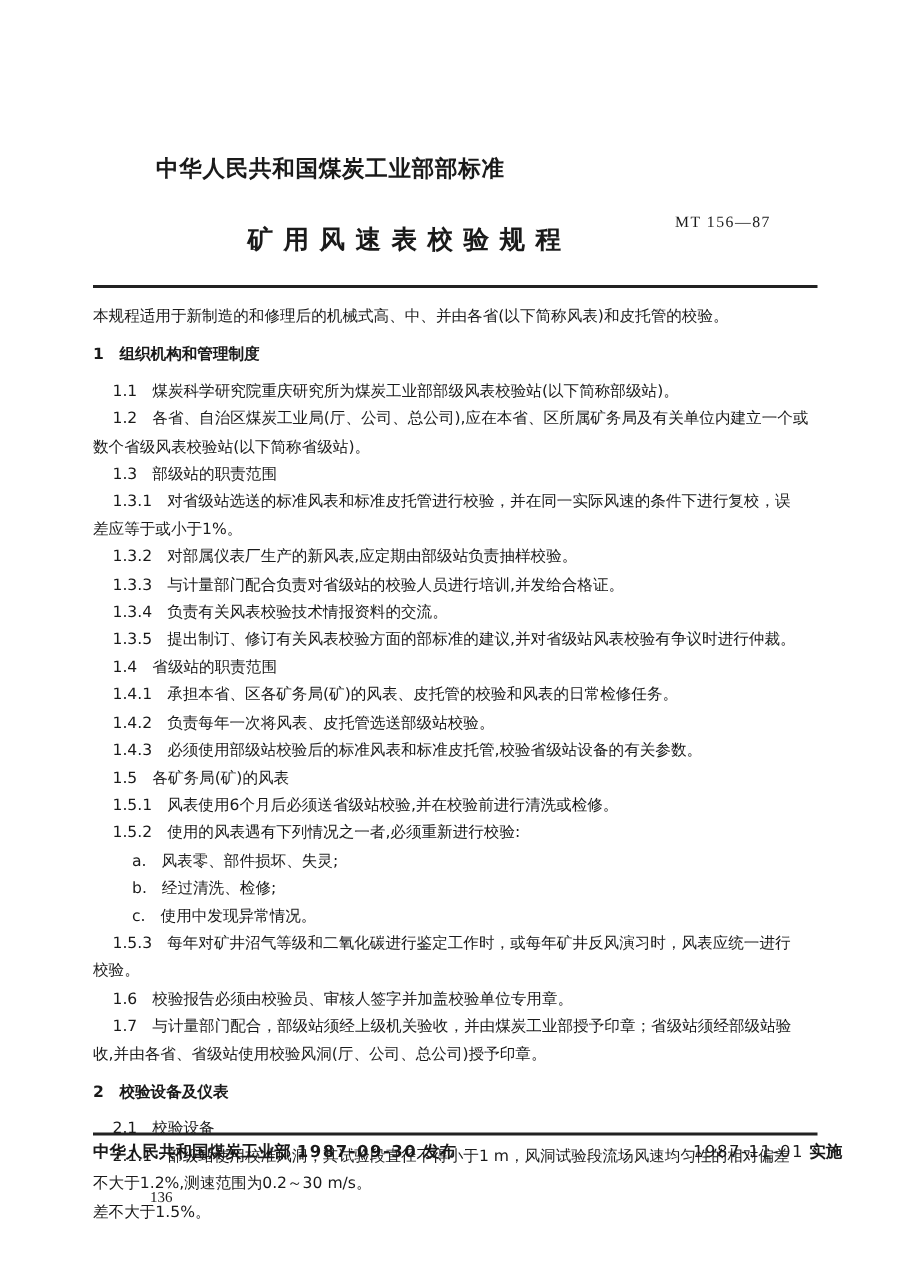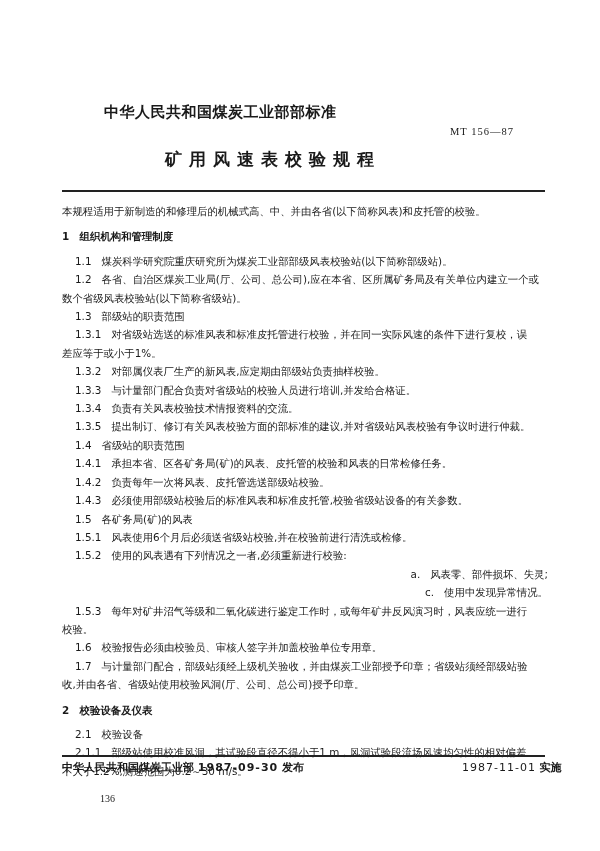--- a/index.html
+++ b/index.html
@@ -2,29 +2,29 @@
 <html><head>
   <meta charset="utf-8">
   <style>
     html, body { margin: 0; padding: 0; }
     body {
       width: 600px; height: 851px; background: #ffffff; position: relative; overflow: hidden;
       font-family: "DejaVu Sans", "Liberation Sans", sans-serif; color: #1a1a1a;
     }
     .abs { position: absolute; white-space: nowrap; }
     .std-org { left: 104px; top: 103px; font-size: 15px; font-weight: bold; letter-spacing: 0.5px; }
-    .std-code { left: 450px; top: 126px; font-size: 10.5px; letter-spacing: 1px; font-family: "Liberation Serif", serif; }
+    .std-code { left: 450px; top: 143px; font-size: 10.5px; letter-spacing: 1px; font-family: "Liberation Serif", serif; }
     .title { left: 165px; top: 148px; font-size: 17px; font-weight: bold; letter-spacing: 7px; }
     .rule { position: absolute; left: 62px; width: 483px; background: #222; }
     .rule.top { top: 190px; height: 2px; }
     .rule.bottom { top: 755px; height: 1.5px; }
     .body { position: absolute; left: 62px; top: 202px; width: 486px; font-size: 10.4px; line-height: 18.4px; }
     .p { margin: 0; white-space: nowrap; }
     .indent { padding-left: 13px; }
-    .indent2 { padding-left: 26px; text-align: right; }
+    .indent2 { padding-left: 26px; }
     .h1 { font-weight: bold; margin-top: 7px; margin-bottom: 6px; }
     .num { display: inline-block; margin-right: 10px; }
     .footer-left { left: 62px; top: 760px; font-size: 11px; font-weight: bold; }
     .footer-right { left: 462px; top: 760px; font-size: 11px; }
     .footer-right b, .footer-left b { font-weight: bold; }
     .page-num { left: 100px; top: 793px; font-size: 10px; font-family: "Liberation Serif", serif; }
   </style>
 </head>
 <body>
 
@@ -48,30 +48,32 @@
       <p class="p indent"><span class="num">1.3.4</span><span>负责有关风表校验技术情报资料的交流。</span></p>
       <p class="p indent"><span class="num">1.3.5</span><span>提出制订、修订有关风表校验方面的部标准的建议,并对省级站风表校验有争议时进行仲裁。</span></p>
       <p class="p indent"><span class="num">1.4</span><span>省级站的职责范围</span></p>
       <p class="p indent"><span class="num">1.4.1</span><span>承担本省、区各矿务局(矿)的风表、皮托管的校验和风表的日常检修任务。</span></p>
       <p class="p indent"><span class="num">1.4.2</span><span>负责每年一次将风表、皮托管选送部级站校验。</span></p>
       <p class="p indent"><span class="num">1.4.3</span><span>必须使用部级站校验后的标准风表和标准皮托管,校验省级站设备的有关参数。</span></p>
       <p class="p indent"><span class="num">1.5</span><span>各矿务局(矿)的风表</span></p>
       <p class="p indent"><span class="num">1.5.1</span><span>风表使用6个月后必须送省级站校验,并在校验前进行清洗或检修。</span></p>
       <p class="p indent"><span class="num">1.5.2</span><span>使用的风表遇有下列情况之一者,必须重新进行校验:</span></p>
       <p class="p indent2"><span class="num">a.</span><span>风表零、部件损坏、失灵;</span></p>
+      <p class="p indent2"><span class="num">b.</span><span>经过清洗、检修;</span></p>
       <p class="p indent2"><span class="num">c.</span><span>使用中发现异常情况。</span></p>
       <p class="p indent"><span class="num">1.5.3</span><span>每年对矿井沼气等级和二氧化碳进行鉴定工作时，或每年矿井反风演习时，风表应统一进行</span></p>
       <p class="p">校验。</p>
       <p class="p indent"><span class="num">1.6</span><span>校验报告必须由校验员、审核人签字并加盖校验单位专用章。</span></p>
       <p class="p indent"><span class="num">1.7</span><span>与计量部门配合，部级站须经上级机关验收，并由煤炭工业部授予印章；省级站须经部级站验</span></p>
       <p class="p">收,并由各省、省级站使用校验风洞(厅、公司、总公司)授予印章。</p>
       <p class="p h1">2　校验设备及仪表</p>
       <p class="p indent"><span class="num">2.1</span><span>校验设备</span></p>
       <p class="p indent"><span class="num">2.1.1</span><span>部级站使用校准风洞，其试验段直径不得小于1 m，风洞试验段流场风速均匀性的相对偏差</span></p>
       <p class="p">不大于1.2%,测速范围为0.2～30 m/s。</p>
+      <p class="p">差不大于1.5%。</p>
     </div>
 </div>
 
 <div class="rule bottom"></div>
 <div class="abs footer-left">
   <span>中华人民共和国煤炭工业部</span>
   <span style="font-weight:bold;letter-spacing:1px;">1987-09-30</span>
   <span>发布</span>
 </div>
 <div class="abs footer-right">

